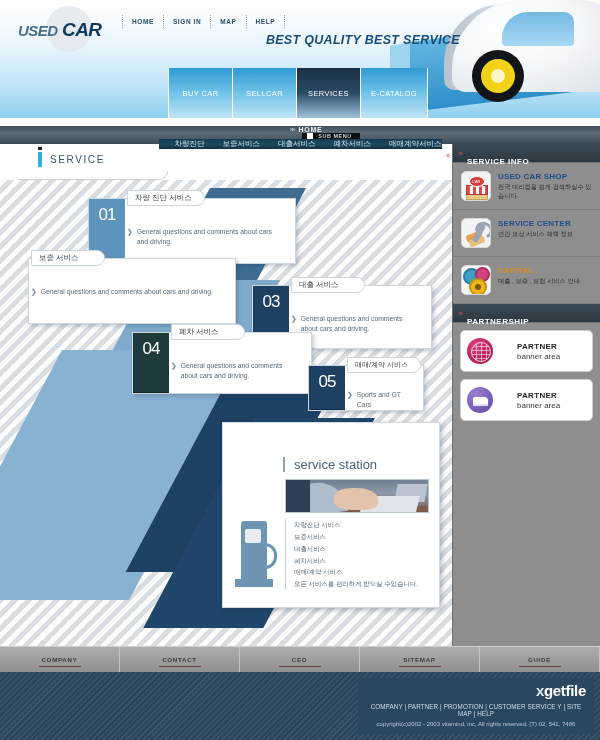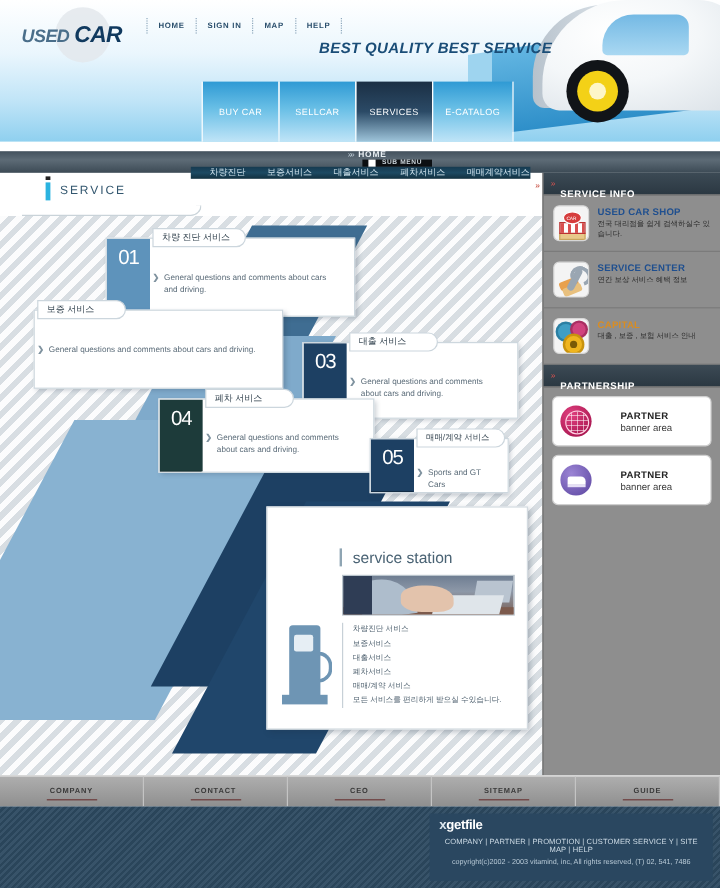--- a/index.html
+++ b/index.html
@@ -349,21 +349,21 @@
   .footer {
     position:absolute; left:0; top:672px; width:600px; height:68px;
     background-color:#2d4a61;
     background-image: repeating-linear-gradient(135deg,
       rgba(255,255,255,.05) 0 2px, rgba(0,0,0,.07) 2px 4px);
   }
   .ft-box {
     position:absolute; left:358px; top:6px; width:236px; height:56px;
     background:#2a4760; padding:4px 8px;
   }
-  .ft-logo { font-size:11px; color:#dbe6ee; font-weight:bold; letter-spacing:-.3px;}
+  .ft-logo { text-align:right; font-size:15px; color:#dbe6ee; font-weight:bold; letter-spacing:-.3px;}
   .ft-logo .g { color:#ffffff; }
   .ft-links { font-size:6.3px; color:#cfdde7; text-align:center; margin-top:4px; letter-spacing:.1px;}
   .ft-copy { font-size:6px; color:#b7c9d6; text-align:center; margin-top:4px; }
   .ft-left-band {
     position:absolute; left:0; top:0; width:358px; height:68px;
   }
   .scroll-mark {
     position:absolute; left:446px; top:152px; color:#c0392b; font-size:7px;
   }
 </style>

